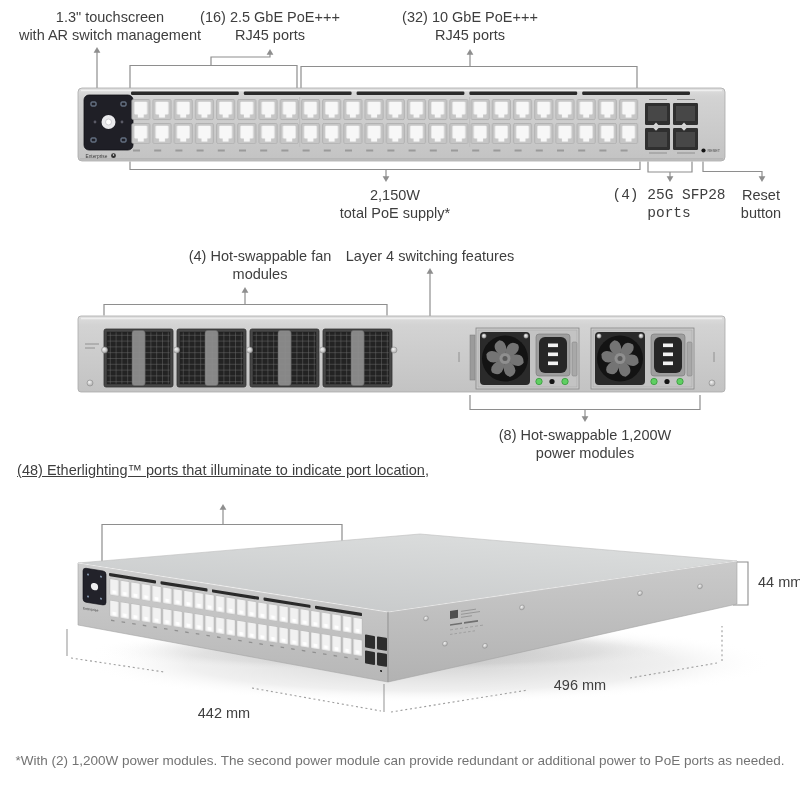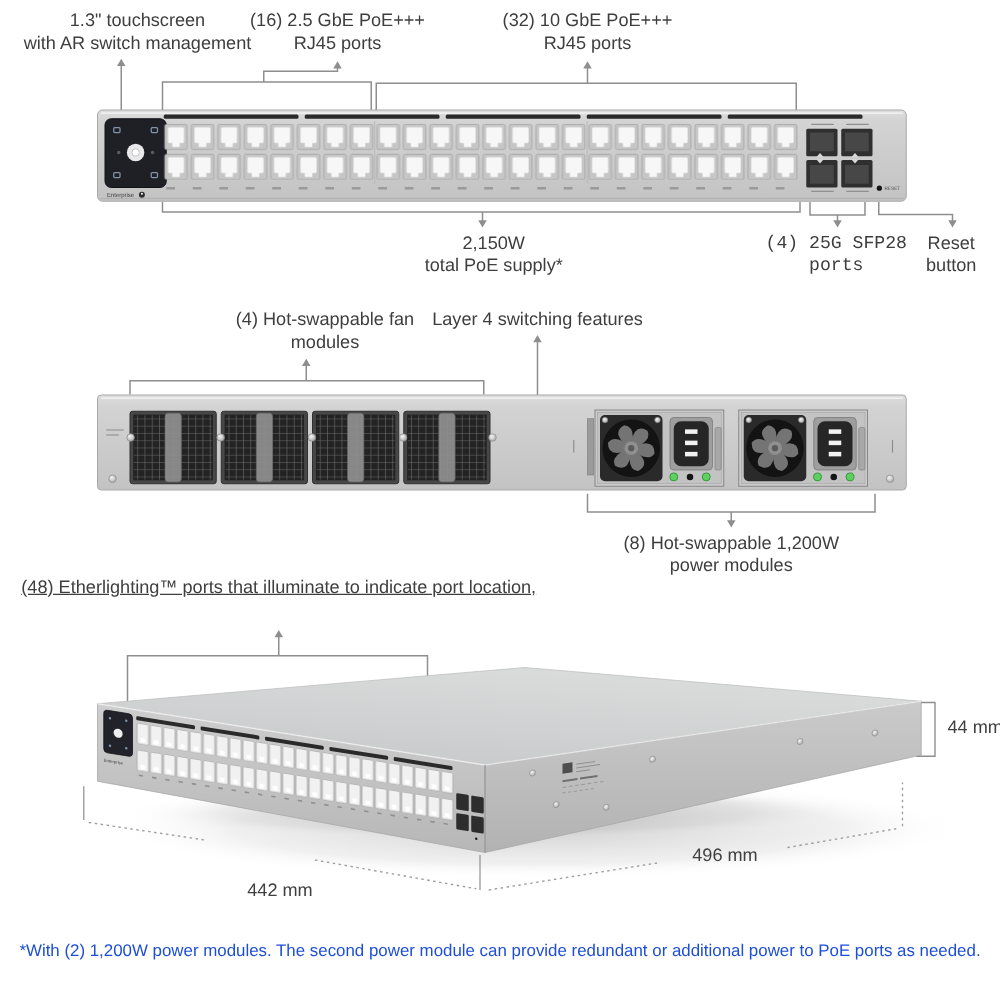--- a/index.html
+++ b/index.html
@@ -3,21 +3,21 @@
 <meta charset="utf-8">
 <style>
   html,body{margin:0;padding:0;background:#ffffff;}
   .stage{position:relative;width:800px;height:800px;background:#ffffff;overflow:hidden;
          font-family:"Liberation Sans","DejaVu Sans",sans-serif;}
   .art{position:absolute;left:0;top:0;}
   .callout{position:absolute;text-align:center;color:#3e3e3e;font-size:14.5px;line-height:1.26;}
   .callout .cl-line{white-space:nowrap;}
   .dim{position:absolute;color:#3f3f3f;font-size:14.5px;white-space:nowrap;}
   .footnotes{position:absolute;left:0;top:752px;width:800px;text-align:center;
-             color:#1d4ed8;font-size:13.5px;line-height:1.32;}
+             color:#737373;font-size:13.5px;line-height:1.32;}
   .footnotes div{white-space:nowrap;}
 </style>
 </head>
 <body>
 
 <div class="stage">
 
 <svg class="art" width="800" height="800" viewBox="0 0 800 800">
   <defs>
     <linearGradient id="chasF" x1="0" y1="0" x2="0" y2="1">

